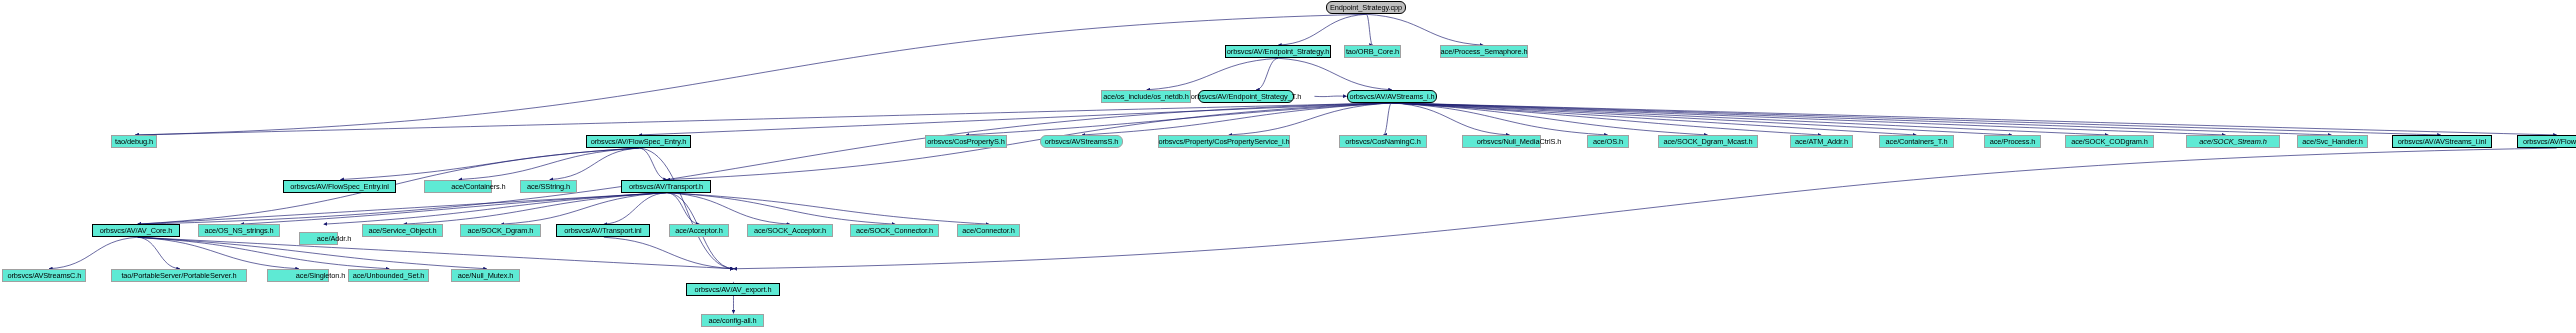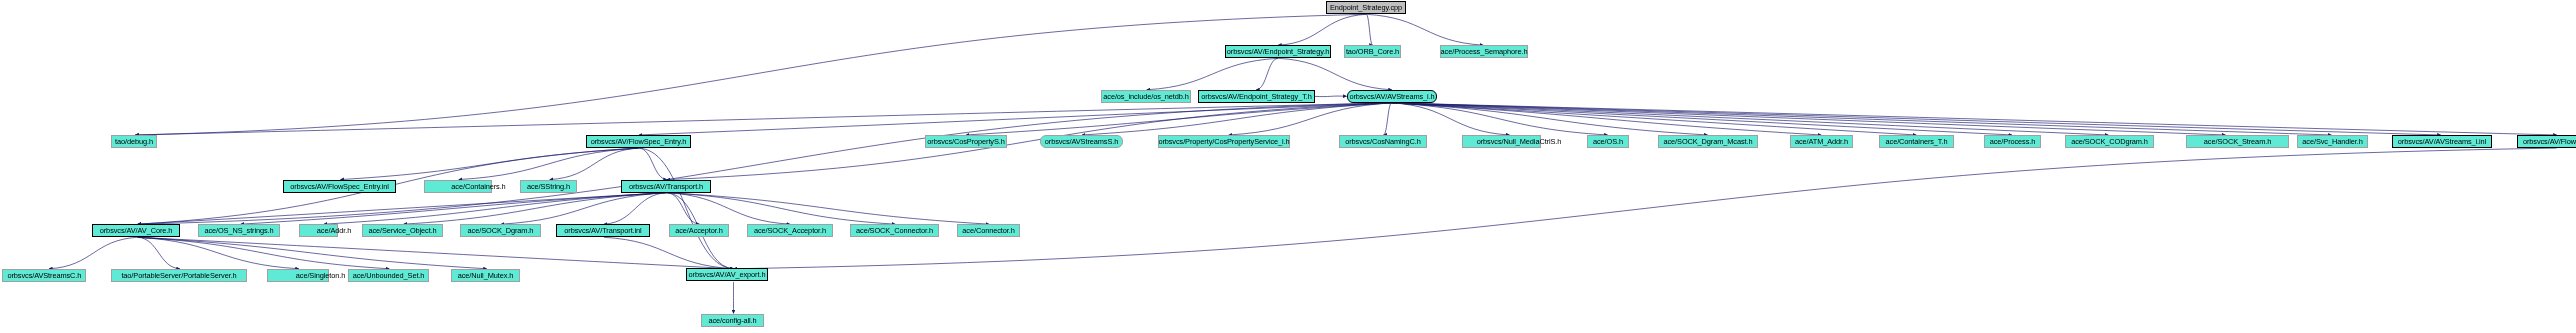--- a/index.html
+++ b/index.html
@@ -108,60 +108,60 @@
         <path d="M 229 399 C 364.5 407.13, 364.5 443.87, 500 452" marker-end="url(#arrow)"></path>
         <path d="M 229 399 C 440.5 411.69, 440.5 439.31, 652 452" marker-end="url(#arrow)"></path>
         <path d="M 229 399 C 522.5 416.61, 522.5 434.39, 816 452" marker-end="url(#arrow)"></path>
         <path d="M 229 399 C 730 425, 730 426, 1231 452" marker-end="url(#arrow)"></path>
         <path d="M 1013 399 C 1122 405.54, 1122 445.46, 1231 452" marker-end="url(#arrow)"></path>
         <path d="M 1231 474 C 1231 474, 1231 527, 1231 527" marker-end="url(#arrow)"></path>
         <path d="M 4297 249 C 2764 275, 2764 426, 1231 452" marker-end="url(#arrow)"></path>
       </g>
   </svg>
   <div id="nodes">
-      <div class="node root" style="left: 1326px; top: 1.2px; width: 80px;">Endpoint_Strategy.cpp</div>
+      <div class="node root" style="left: 1326px; top: 1.2px; width: 80px; border-radius: 6px;">Endpoint_Strategy.cpp</div>
       <div class="node strong" style="left: 1225px; top: 45px; width: 106px;">orbsvcs/AV/Endpoint_Strategy.h</div>
       <div class="node" style="left: 1344px; top: 45px; width: 57px;">tao/ORB_Core.h</div>
       <div class="node" style="left: 1440px; top: 45px; width: 88px;">ace/Process_Semaphore.h</div>
       <div class="node" style="left: 1101px; top: 90px; width: 90px;">ace/os_include/os_netdb.h</div>
-      <div class="node strong" style="left: 1198px; top: 90px; width: 117px;">orbsvcs/AV/Endpoint_Strategy_T.h</div>
+      <div class="node strong" style="left: 1198px; top: 90px; width: 96px; border-radius: 6px;">orbsvcs/AV/Endpoint_Strategy_T.h</div>
       <div class="node strong" style="left: 1347px; top: 90px; width: 90px; border-radius: 6px;">orbsvcs/AV/AVStreams_i.h</div>
       <div class="node" style="left: 111px; top: 135px; width: 46px;">tao/debug.h</div>
       <div class="node strong" style="left: 586px; top: 135px; width: 105px;">orbsvcs/AV/FlowSpec_Entry.h</div>
       <div class="node" style="left: 925px; top: 135px; width: 82px;">orbsvcs/CosPropertyS.h</div>
       <div class="node" style="left: 1040px; top: 135px; width: 83px; border-radius: 6px;">orbsvcs/AVStreamsS.h</div>
       <div class="node" style="left: 1158px; top: 135px; width: 132px;">orbsvcs/Property/CosPropertyService_i.h</div>
       <div class="node" style="left: 1339px; top: 135px; width: 88px;">orbsvcs/CosNamingC.h</div>
       <div class="node" style="left: 1462px; top: 135px; width: 79px; padding-left: 38px;">orbsvcs/Null_MediaCtrlS.h</div>
       <div class="node" style="left: 1587px; top: 135px; width: 42px;">ace/OS.h</div>
       <div class="node" style="left: 1658px; top: 135px; width: 100px;">ace/SOCK_Dgram_Mcast.h</div>
       <div class="node" style="left: 1790px; top: 135px; width: 63px;">ace/ATM_Addr.h</div>
       <div class="node" style="left: 1879px; top: 135px; width: 75px;">ace/Containers_T.h</div>
       <div class="node" style="left: 1984px; top: 135px; width: 57px;">ace/Process.h</div>
       <div class="node" style="left: 2065px; top: 135px; width: 89px;">ace/SOCK_CODgram.h</div>
-      <div class="node" style="left: 2186px; top: 135px; width: 103px;">ace/SOCK_Stream.h</div>
+      <div class="node" style="left: 2186px; top: 135px; width: 94px; font-style: italic;">ace/SOCK_Stream.h</div>
       <div class="node" style="left: 2297px; top: 135px; width: 71px;">ace/Svc_Handler.h</div>
       <div class="node strong" style="left: 2392px; top: 135px; width: 100px;">orbsvcs/AV/AVStreams_i.inl</div>
       <div class="node strong" style="left: 2517px; top: 135px; width: 82px;">orbsvcs/AV/Flows_T.h</div>
       <div class="node strong" style="left: 283px; top: 180px; width: 113px;">orbsvcs/AV/FlowSpec_Entry.inl</div>
       <div class="node" style="left: 424px; top: 180px; width: 68px; padding-left: 44px;">ace/Containers.h</div>
       <div class="node" style="left: 520px; top: 180px; width: 57px;">ace/SString.h</div>
       <div class="node strong" style="left: 621px; top: 180px; width: 90px;">orbsvcs/AV/Transport.h</div>
       <div class="node strong" style="left: 92px; top: 224px; width: 88px;">orbsvcs/AV/AV_Core.h</div>
       <div class="node" style="left: 198px; top: 224px; width: 82px;">ace/OS_NS_strings.h</div>
-      <div class="node" style="left: 299px; top: 224px; width: 32px; padding-left: 34px;">ace/Addr.h</div>
+      <div class="node" style="left: 299px; top: 232px; width: 32px; padding-left: 34px;">ace/Addr.h</div>
       <div class="node" style="left: 362px; top: 224px; width: 81px;">ace/Service_Object.h</div>
       <div class="node" style="left: 460px; top: 224px; width: 81px;">ace/SOCK_Dgram.h</div>
       <div class="node strong" style="left: 556px; top: 224px; width: 94px;">orbsvcs/AV/Transport.inl</div>
       <div class="node" style="left: 669px; top: 224px; width: 60px;">ace/Acceptor.h</div>
       <div class="node" style="left: 747px; top: 224px; width: 86px;">ace/SOCK_Acceptor.h</div>
       <div class="node" style="left: 850px; top: 224px; width: 89px;">ace/SOCK_Connector.h</div>
       <div class="node" style="left: 957px; top: 224px; width: 63px;">ace/Connector.h</div>
       <div class="node" style="left: 2.4px; top: 269px; width: 84px;">orbsvcs/AVStreamsC.h</div>
       <div class="node" style="left: 111px; top: 269px; width: 136px;">tao/PortableServer/PortableServer.h</div>
       <div class="node" style="left: 267px; top: 269px; width: 62px; padding-left: 48px;">ace/Singleton.h</div>
       <div class="node" style="left: 348px; top: 269px; width: 81px;">ace/Unbounded_Set.h</div>
       <div class="node" style="left: 451px; top: 269px; width: 69px;">ace/Null_Mutex.h</div>
-      <div class="node strong" style="left: 686px; top: 268px; width: 82px;">orbsvcs/AV/AV_export.h</div>
+      <div class="node strong" style="left: 686px; top: 283px; width: 94px;">orbsvcs/AV/AV_export.h</div>
       <div class="node" style="left: 701px; top: 314px; width: 63px;">ace/config-all.h</div>
     </div>
 </div>
 
 
 </body></html>

